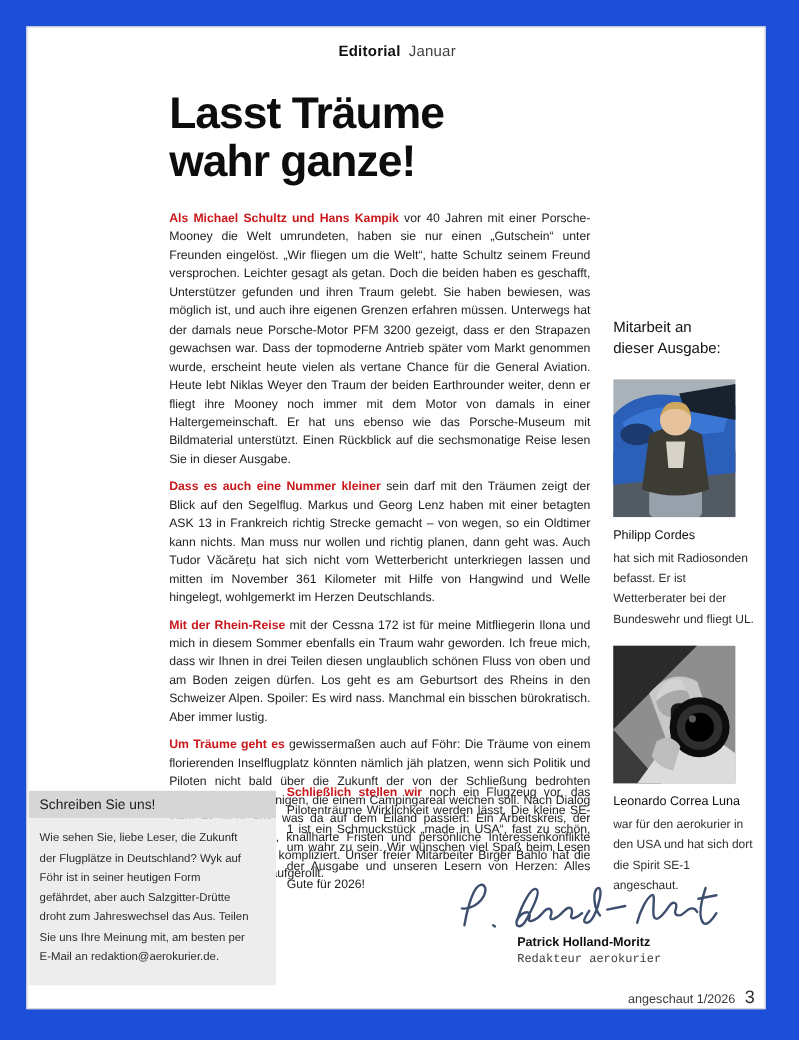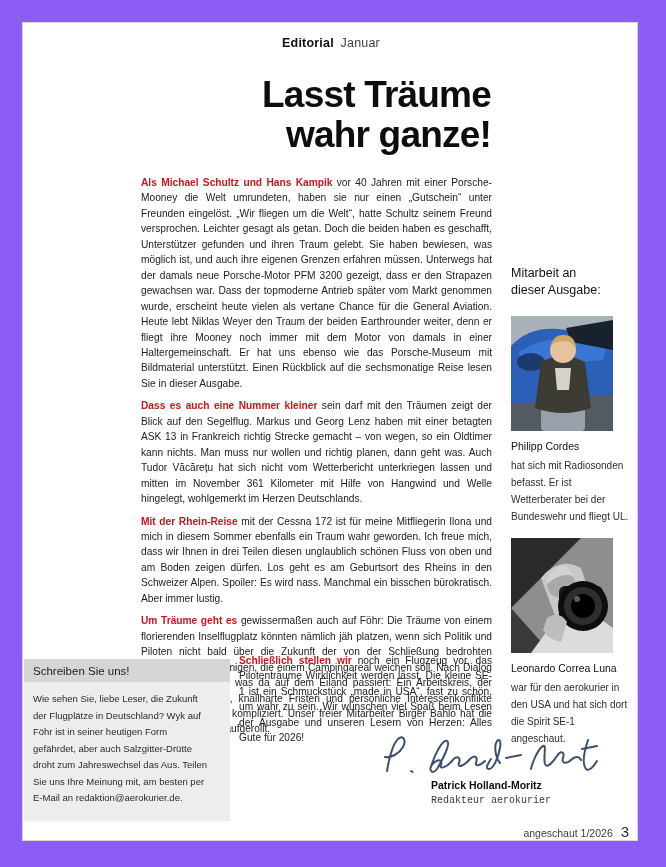--- a/index.html
+++ b/index.html
@@ -1,29 +1,29 @@
 <!DOCTYPE html>
 <html lang="de"><head>
 <meta charset="utf-8">
 <style>
   * { margin:0; padding:0; box-sizing:border-box; }
   html,body { background:#ffffff; }
   body { font-family:"Liberation Sans", sans-serif; color:#1e1e1e; }
-  .canvas { position:relative; width:666px; height:867px; background:#8b5cf6; overflow:hidden; }
+  .canvas { position:relative; width:666px; height:867px; background:#1d4ed8; overflow:hidden; }
   .frame { position:absolute; left:22px; top:22px; width:616px; height:819px;
            border:1px solid #d7d7d7; background:#fff; }
 
   
   .kicker { position:absolute; left:0; top:13px; width:616px; text-align:center;
             font-size:12.5px; letter-spacing:.2px; }
   .kicker .k-bold { font-weight:bold; color:#111; }
   .kicker .k-month { color:#3f3f3f; margin-left:3px; }
 
   
-  .title { position:absolute; left:118px; top:52px; width:350px; text-align:right;
+  .title { position:absolute; left:118px; top:52px; width:350px; text-align:left;
            font-size:37px; line-height:40px; font-weight:bold; color:#0d0d0d;
            letter-spacing:-0.8px; }
 
   
   .bodycol { position:absolute; left:118px; top:152px; width:351px;
              font-size:10.2px; line-height:15.45px; text-align:justify; color:#222;
              hyphens:auto; -webkit-hyphens:auto; }
   .bodycol p { margin-bottom:7px; }
   .lead { color:#c9171b; font-weight:bold; }
   .narrowcol { position:absolute; left:216px; top:630px; width:253px;

